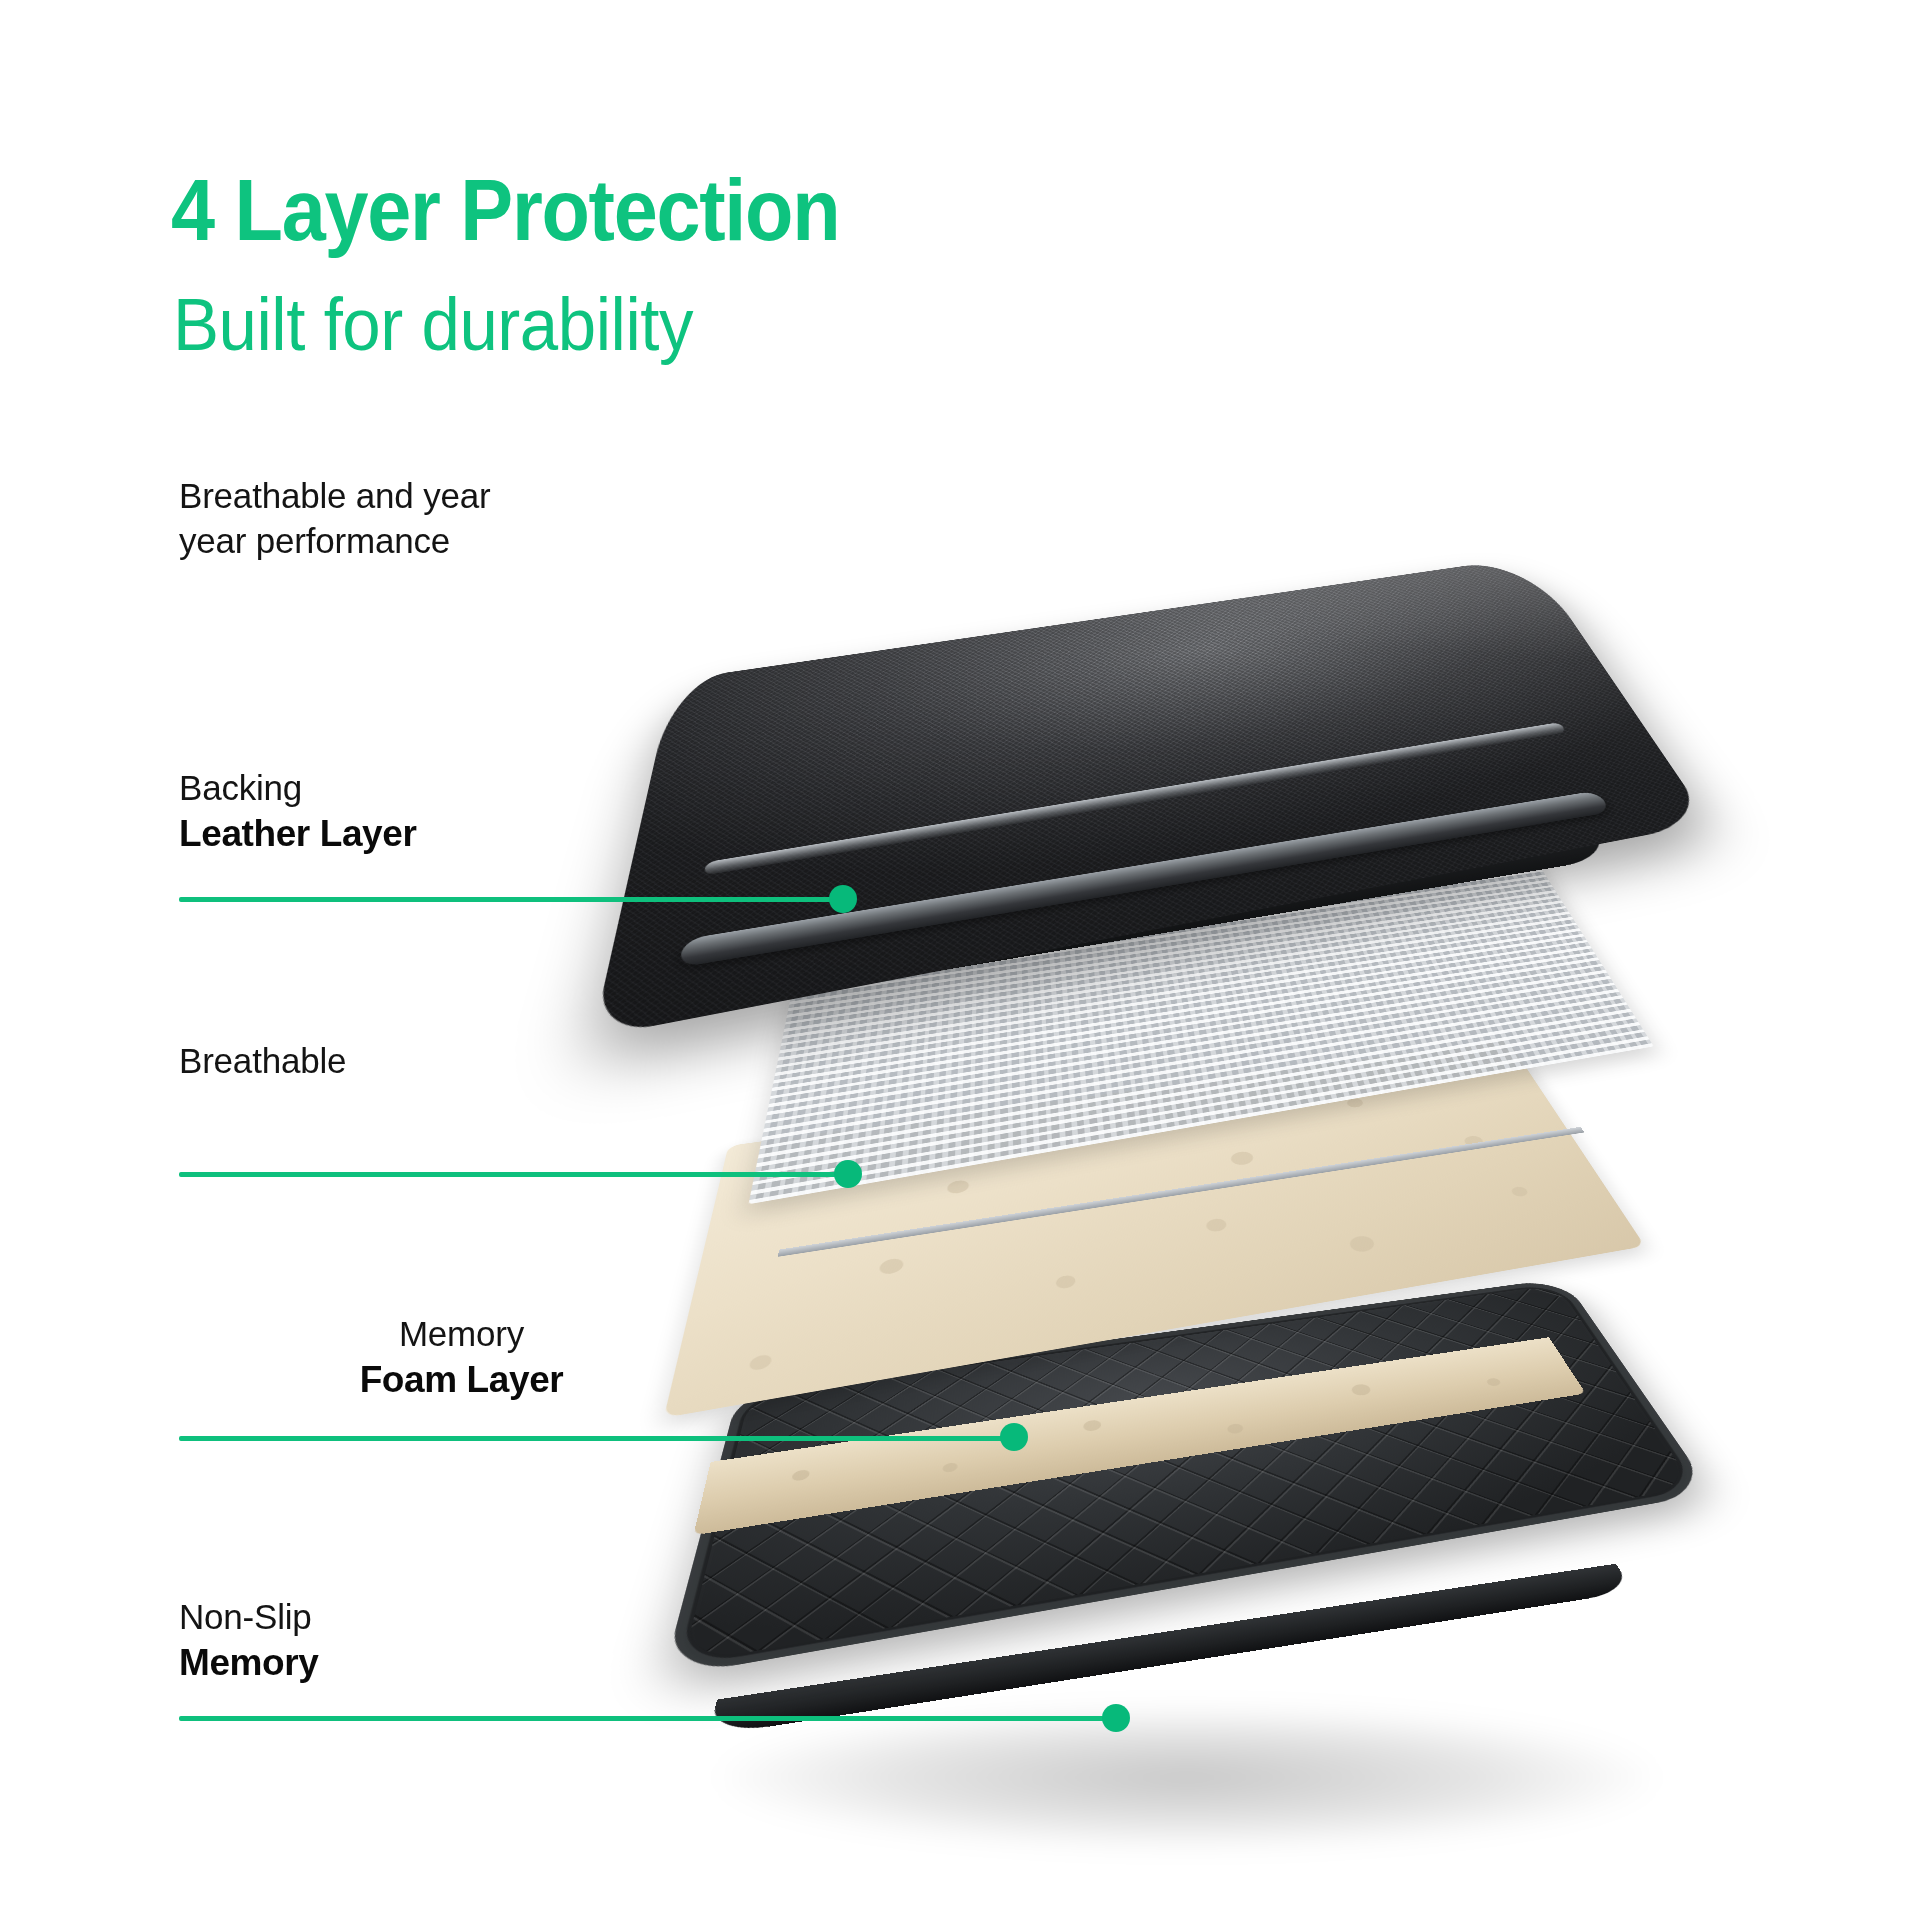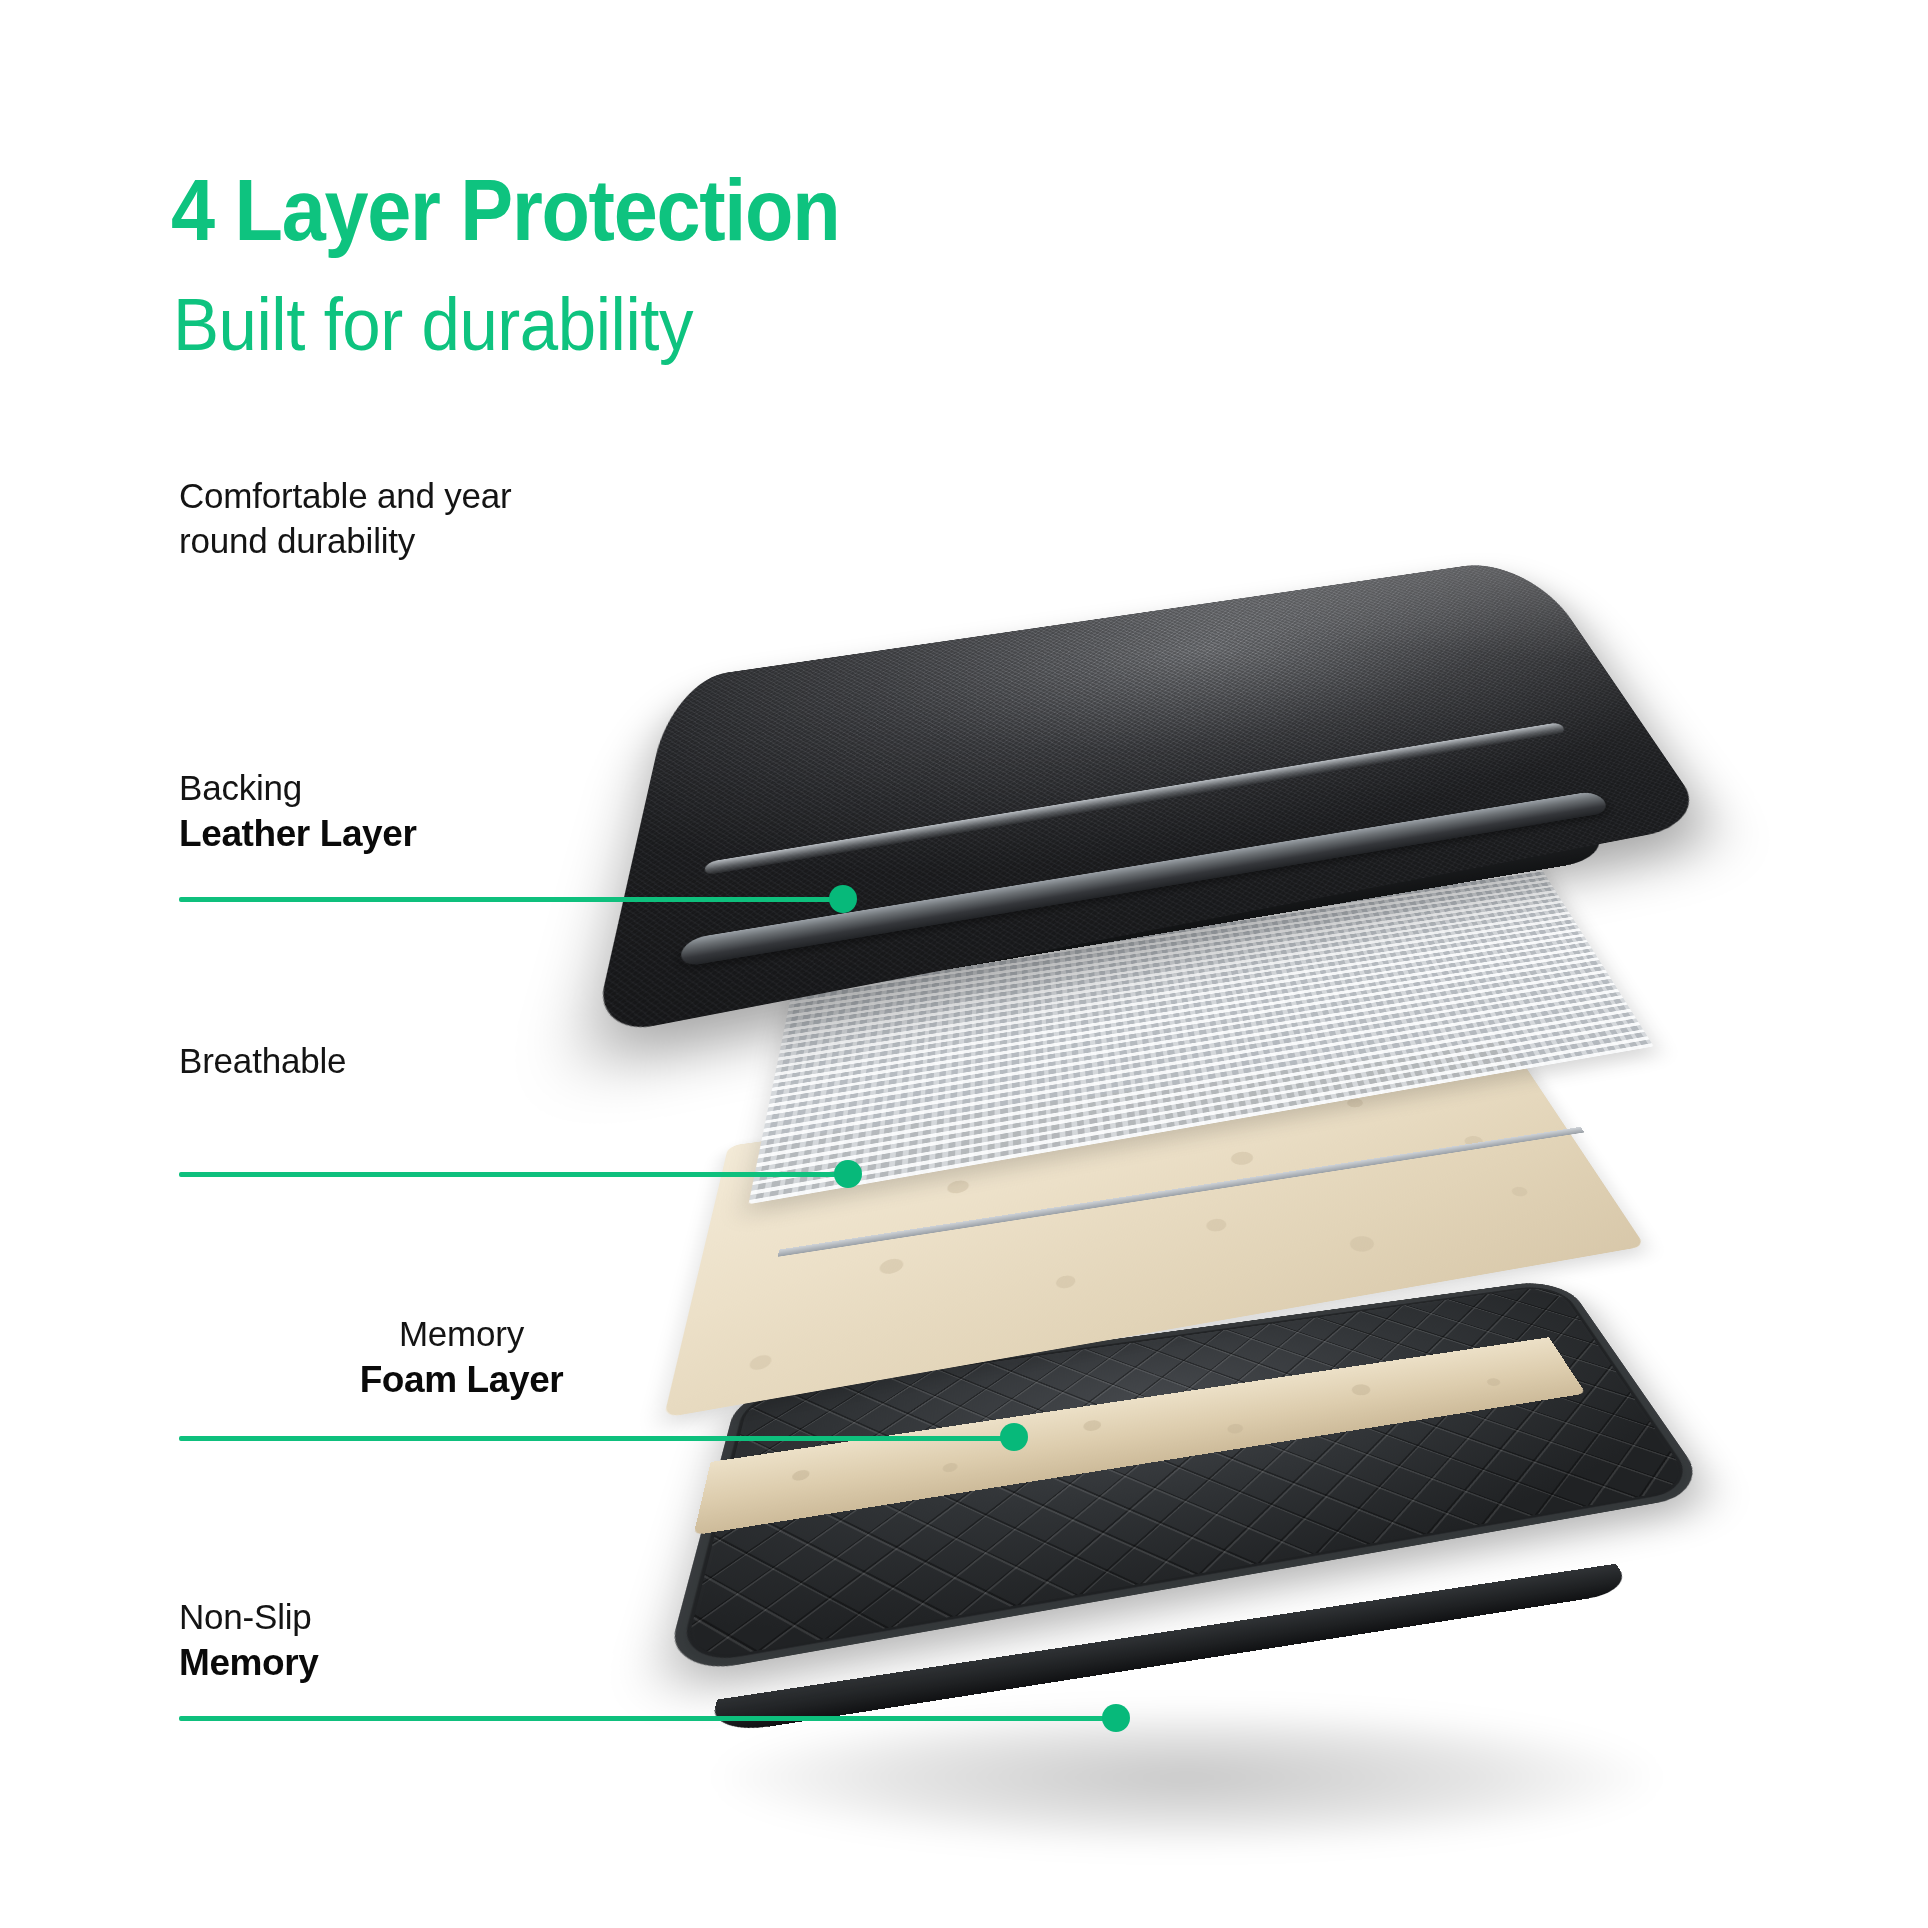--- a/index.html
+++ b/index.html
@@ -353,22 +353,22 @@
       <div class="leather-piping"></div>
     </div>
 
   </div>
 
   <div class="headline">4 Layer Protection</div>
 
   <div class="subhead">Built for durability</div>
 
   <div class="tagline">
-    <div>Comfortable and year</div>
-    <div>round durability</div>
+    <div>Breathable and year</div>
+    <div>year performance</div>
   </div>
 
   <div class="callout" style="top:753px;">
     <div class="c-top">Backing</div>
     <div class="c-bold">Leather Layer</div>
   </div>
   <div class="leader" style="left:179px; top:885px; width:670px;"></div>
   <div class="leader-dot" style="left:829px; top:873px;"></div>
 
   <div class="callout" style="top:1026px;">

